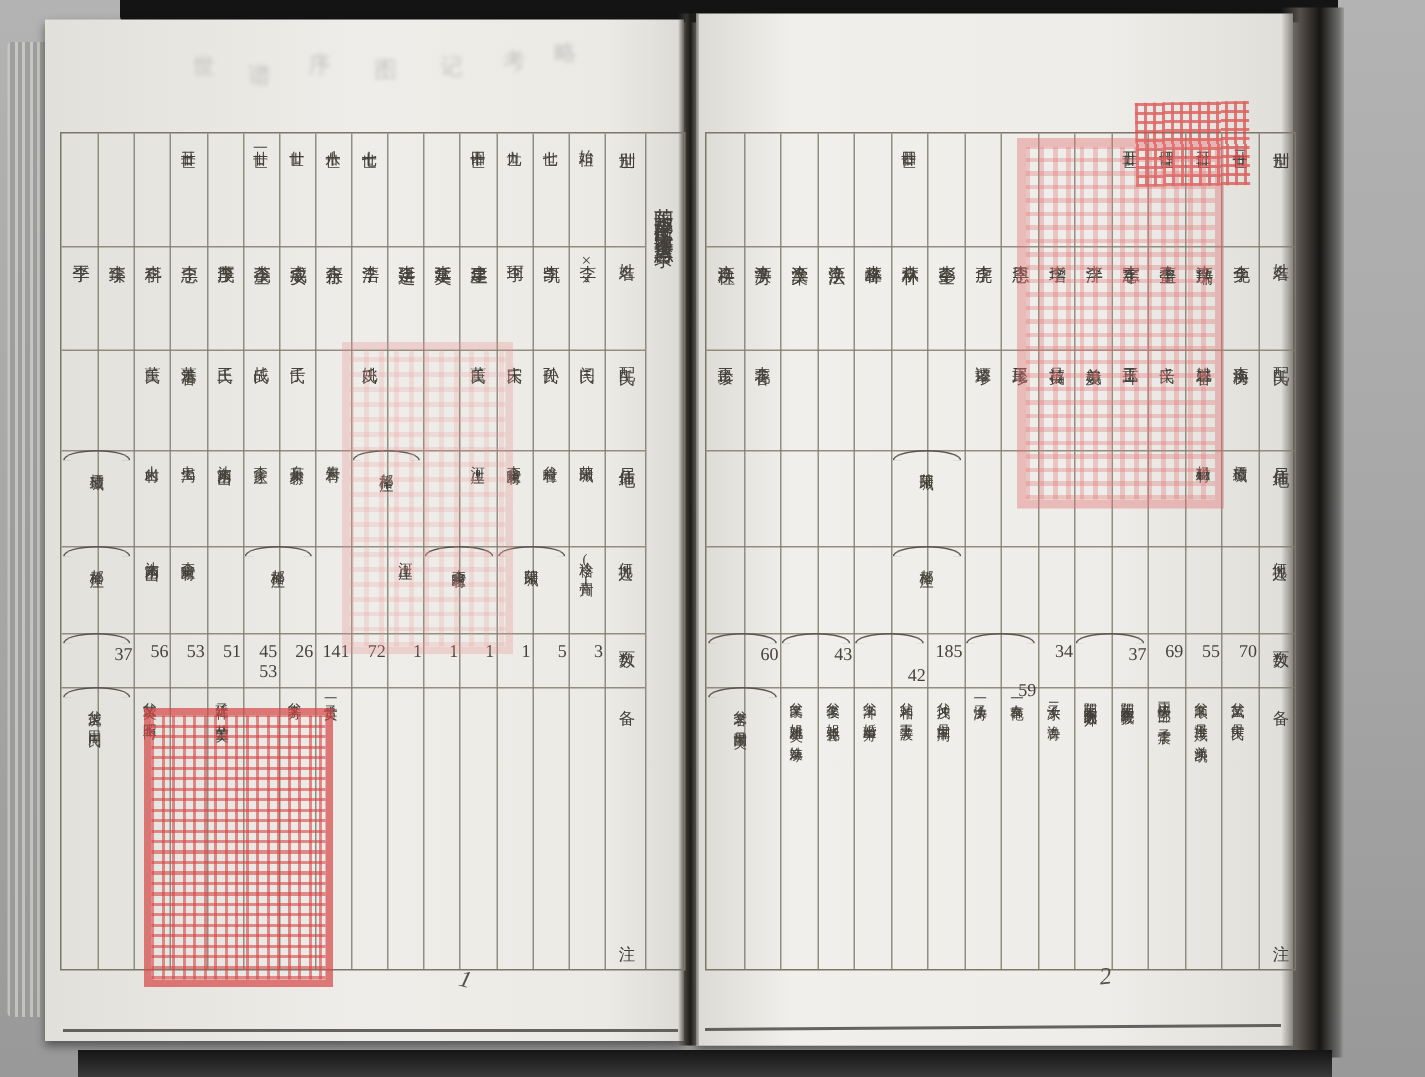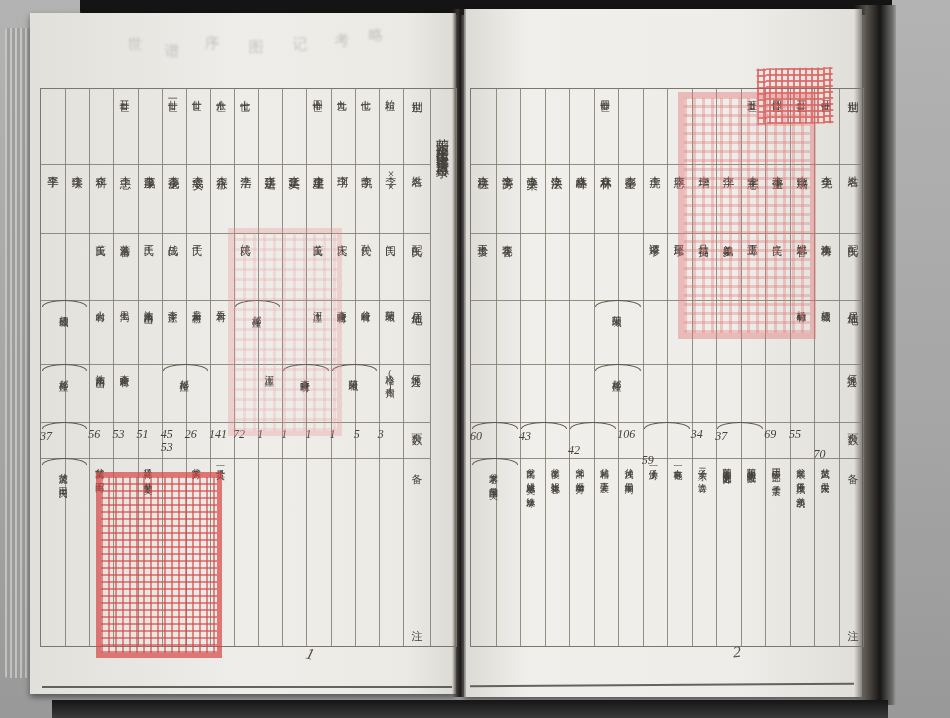--- a/index.html
+++ b/index.html
@@ -9,21 +9,21 @@
   .page-l{position:absolute;left:30px;top:13px;width:426px;height:681px;background:linear-gradient(90deg,#e2e0db,#eeede9 50%,#eceae5 88%,#dcdad5);box-shadow:0 3px 6px rgba(0,0,0,.45);}
   .page-r{position:absolute;left:464px;top:9px;width:398px;height:688px;background:linear-gradient(90deg,#dcdad5,#f0efeb 16%,#eeede9 68%,#e0ded9);box-shadow:0 3px 6px rgba(0,0,0,.45);}
   .spine{position:absolute;left:452px;top:9px;width:14px;height:688px;background:linear-gradient(90deg,rgba(60,56,50,0),#36332e 40%,#1d1b18 60%,rgba(70,66,60,.25));}
   .curl{position:absolute;left:854px;top:5px;width:42px;height:700px;background:linear-gradient(90deg,rgba(120,116,108,0),#55504a 30%,#171614 62%,#6f6f6f 92%,#9c9c9c);}
   .band-bottom{position:absolute;left:52px;top:700px;width:836px;height:18px;background:linear-gradient(180deg,#151515,#3a3a3a);}
   .rule{position:absolute;height:2px;background:#4c4a46;opacity:.85;z-index:9;}
   .grid{position:absolute;border:1.2px solid #7d776a;z-index:8;}
   .vline{position:absolute;width:1px;background:#837d70;opacity:.85;}
   .hline{position:absolute;height:1px;background:#837d70;opacity:.85;}
   .vtext{position:absolute;writing-mode:vertical-rl;text-orientation:upright;color:#44403a;z-index:12;letter-spacing:1px;}
-  .num{position:absolute;font-style:italic;color:#45413b;text-align:left;z-index:12;font-size:12px;line-height:13px;}
+  .num{position:absolute;color:#45413b;text-align:right;z-index:12;font-size:12px;line-height:13px;}
   .brace{position:absolute;height:6px;border:1.2px solid #5a564f;border-bottom:none;border-radius:50% 50% 0 0/100% 100% 0 0;z-index:12;}
   .title-col{font-size:13px;letter-spacing:2px;}
   .wm{position:absolute;left:244px;top:320px;font-family:"Liberation Sans",sans-serif;font-weight:bold;font-size:52px;color:#686868;opacity:.45;letter-spacing:1px;z-index:30;white-space:nowrap;}
   .seal{position:absolute;z-index:24;}
   .seal-mesh{width:100%;height:100%;}
   .pgnum{position:absolute;font-style:italic;font-size:16px;color:#55524c;z-index:14;}
   .bleed{position:absolute;writing-mode:vertical-rl;text-orientation:upright;color:#808080;opacity:.38;filter:blur(1.3px);font-size:15px;z-index:3;letter-spacing:2px;}
 </style>
 </head>
 <body>
@@ -220,21 +220,21 @@
     <div class="num" style="left: 568.12px; top: 444px; width: 49.06px;">42</div>
     <div class="vtext" style="left: 573.885px; top: 461px; height: 178px; font-size: 9px; line-height: 11px;">父李冲 婚出单芳</div>
     <div class="vtext" style="left: 598.415px; top: 92px; height: 65px; font-size: 10px; line-height: 12px;">廿四世</div>
     <div class="vtext" style="left: 598.415px; top: 167px; height: 59px; font-size: 11.5px; line-height: 13.5px;">李林林</div>
     <div class="brace" style="left: 594.65px; top: 300px; width: 44.06px;"></div>
     <div class="vtext" style="left: 610.18px; top: 308px; height: 54px; font-size: 9.5px; line-height: 11.5px;">莱阳城</div>
     <div class="brace" style="left: 594.65px; top: 364px; width: 44.06px;"></div>
     <div class="vtext" style="left: 610.18px; top: 372px; height: 48px; font-size: 9.5px; line-height: 11.5px;">郝格庄</div>
     <div class="vtext" style="left: 598.415px; top: 461px; height: 178px; font-size: 9px; line-height: 11px;">父韩相 妻王波</div>
     <div class="vtext" style="left: 622.945px; top: 167px; height: 59px; font-size: 11.5px; line-height: 13.5px;">李彭全</div>
-    <div class="num" style="left: 617.18px; top: 428px; width: 24.53px;">106</div>
+    <div class="num" style="left: 617.18px; top: 428px; width: 24.53px;">185</div>
     <div class="vtext" style="left: 622.945px; top: 461px; height: 178px; font-size: 9px; line-height: 11px;">父仲戌 母闫丰周</div>
     <div class="vtext" style="left: 647.475px; top: 167px; height: 59px; font-size: 11.5px; line-height: 13.5px;">李虎</div>
     <div class="vtext" style="left: 647.475px; top: 236px; height: 57px; font-size: 10.5px; line-height: 12.5px;">谭翠珍</div>
     <div class="brace" style="left: 643.71px; top: 422px; width: 44.06px;"></div>
     <div class="num" style="left: 641.71px; top: 454px; width: 49.06px;">59</div>
     <div class="vtext" style="left: 647.475px; top: 461px; height: 178px; font-size: 9px; line-height: 11px;">一子涣涛</div>
     <div class="vtext" style="left: 672.005px; top: 167px; height: 59px; font-size: 11.5px; line-height: 13.5px;">李恩</div>
     <div class="vtext" style="left: 672.005px; top: 236px; height: 57px; font-size: 10.5px; line-height: 12.5px;">王尾珍</div>
     <div class="vtext" style="left: 672.005px; top: 461px; height: 178px; font-size: 9px; line-height: 11px;">一女春艳</div>
     <div class="vtext" style="left: 696.535px; top: 167px; height: 59px; font-size: 11.5px; line-height: 13.5px;">李增</div>
@@ -258,21 +258,21 @@
     <div class="vtext" style="left: 794.655px; top: 92px; height: 65px; font-size: 10px; line-height: 12px;">廿三世</div>
     <div class="vtext" style="left: 794.655px; top: 167px; height: 59px; font-size: 11.5px; line-height: 13.5px;">李涣瑞</div>
     <div class="vtext" style="left: 794.655px; top: 236px; height: 57px; font-size: 10.5px; line-height: 12.5px;">姚翠香</div>
     <div class="vtext" style="left: 794.655px; top: 303px; height: 54px; font-size: 9.5px; line-height: 11.5px;">杨磁村</div>
     <div class="num" style="left: 788.89px; top: 428px; width: 24.53px;">55</div>
     <div class="vtext" style="left: 794.655px; top: 461px; height: 178px; font-size: 9px; line-height: 11px;">父李顺 母冷玉娥 弟涣凯</div>
     <div class="vtext" style="left: 819.185px; top: 92px; height: 65px; font-size: 10px; line-height: 12px;">廿二世</div>
     <div class="vtext" style="left: 819.185px; top: 167px; height: 59px; font-size: 11.5px; line-height: 13.5px;">李免</div>
     <div class="vtext" style="left: 819.185px; top: 236px; height: 57px; font-size: 10.5px; line-height: 12.5px;">李涣梅</div>
     <div class="vtext" style="left: 819.185px; top: 303px; height: 54px; font-size: 9.5px; line-height: 11.5px;">栖霞城</div>
-    <div class="num" style="left: 813.42px; top: 428px; width: 24.53px; margin-top: 20px;">70</div>
+    <div class="num" style="left: 813.42px; top: 428px; width: 24.53px;">70</div>
     <div class="vtext" style="left: 819.185px; top: 461px; height: 178px; font-size: 9px; line-height: 11px;">父茔凤 母宋氏</div>
     <div class="bleed" style="left: 125px; top: 24px; height: 58px;">世</div>
     <div class="bleed" style="left: 162px; top: 30px; height: 58px;">谱</div>
     <div class="bleed" style="left: 202px; top: 22px; height: 58px;">序</div>
     <div class="bleed" style="left: 246px; top: 28px; height: 58px;">图</div>
     <div class="bleed" style="left: 290px; top: 24px; height: 58px;">记</div>
     <div class="bleed" style="left: 332px; top: 20px; height: 58px;">考</div>
     <div class="bleed" style="left: 366px; top: 16px; height: 58px;">略</div>
   </div>
 

